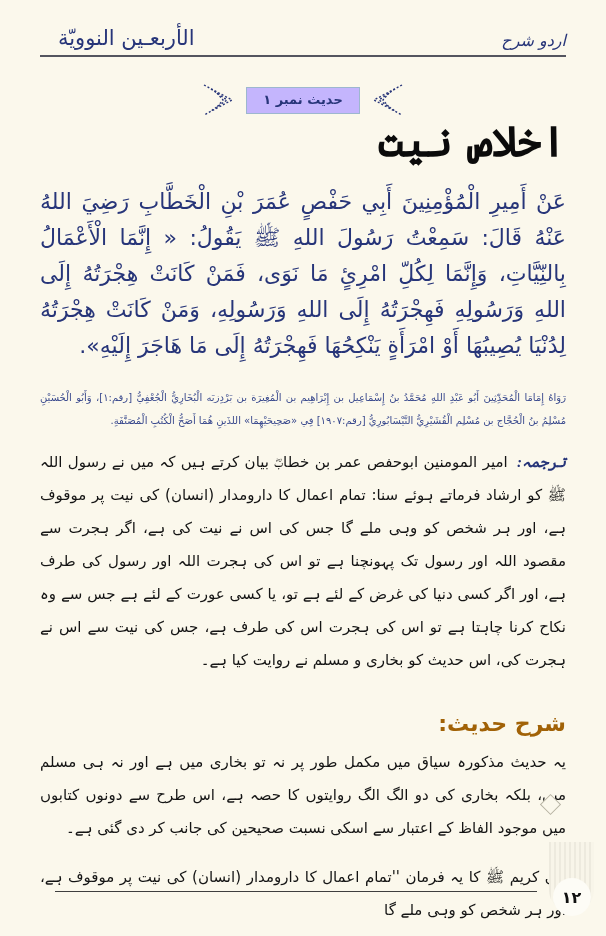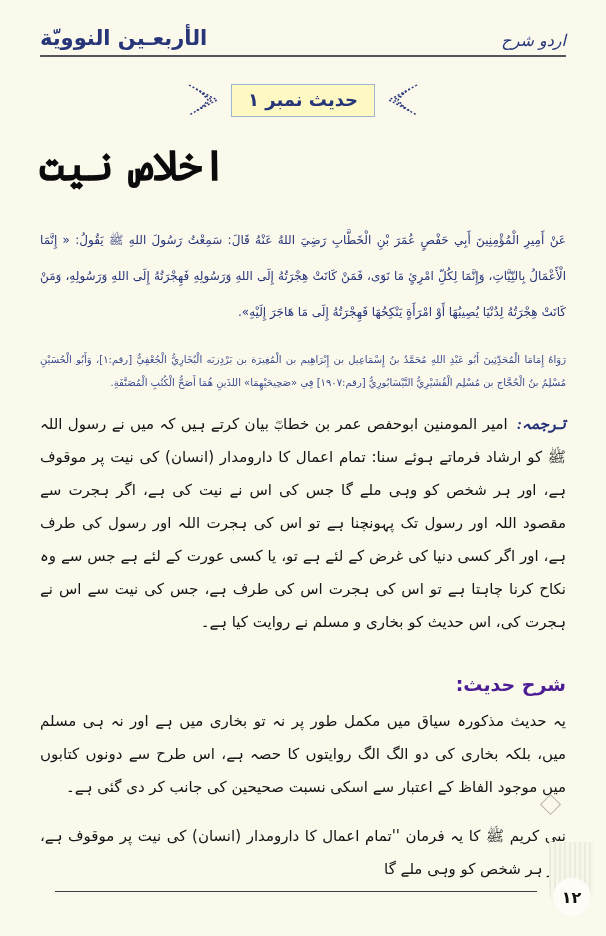--- a/index.html
+++ b/index.html
@@ -18,49 +18,48 @@
   
   .runhead{
     display:flex;justify-content:space-between;align-items:flex-end;
     border-bottom:2px solid #54555f;
     padding-bottom:5px;
   }
   .runhead .right{
     font-size:16px;color:#273579;font-weight:500;font-style:italic;
   }
   .runhead .left{
-    font-size:21px;color:#273579;font-weight:bold;letter-spacing:0.5px;
+    font-size:21px;color:#273579;font-weight:normal;letter-spacing:0.5px;margin-left:18px;
   }
 
   
   .badge-row{
     margin-top:26px;
     display:flex;justify-content:center;align-items:center;gap:6px;
   }
   .badge-box{
     border:1px solid #9db7cf;
     padding:4px 16px 6px 16px;
-    font-size:18px;font-weight:bold;color:#273579;
-    background:#fef9c3;
+    font-size:13px;font-weight:bold;color:#273579;
+    background:#c4b5fd;
   }
   .ornament{display:inline-block;line-height:0;}
   .ornament.flip{transform:scaleX(-1);}
 
   
   .big-title{
-    margin-top:24px;
-    text-align:left;
+    text-align:right;
     font-size:42px;font-weight:bold;color:#0b0b0b;
     font-family:"DejaVu Serif","Liberation Serif",serif;
   }
 
   
   .hadith{
-    margin-top:32px;
-    font-size:12px;line-height:36px;
+    margin-top:18px;
+    font-size:22px;line-height:36px;
     color:#273579;
     text-align:justify;
     font-weight:500;
   }
 
   
   .reference{
     margin-top:18px;
     font-size:10px;line-height:23px;
     color:#3a4a8e;
@@ -76,21 +75,21 @@
   }
   .translation .label{
     color:#273579;font-weight:bold;font-style:italic;
     padding-left:4px;
     font-family:Liberation Serif, serif;
   }
 
   
   .sharh-heading{
     margin-top:34px;
-    font-size:19px;font-weight:bold;color:#4c1d95;
+    font-size:22px;font-weight:bold;color:#a16207;
     text-align:right;
   }
   .sharh-para{
     margin-top:10px;
     font-size:15px;line-height:33px;
     text-align:justify;
     color:#141414;
   }
   .final-para{
     margin-top:16px;

